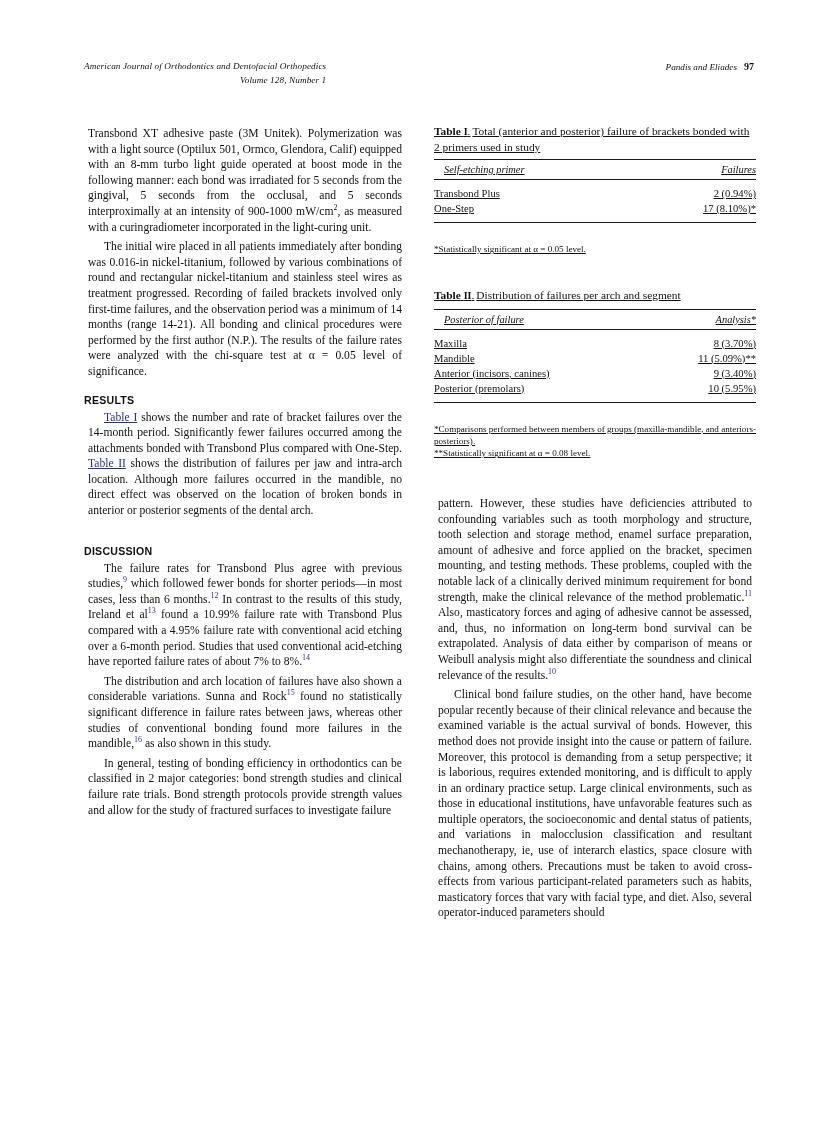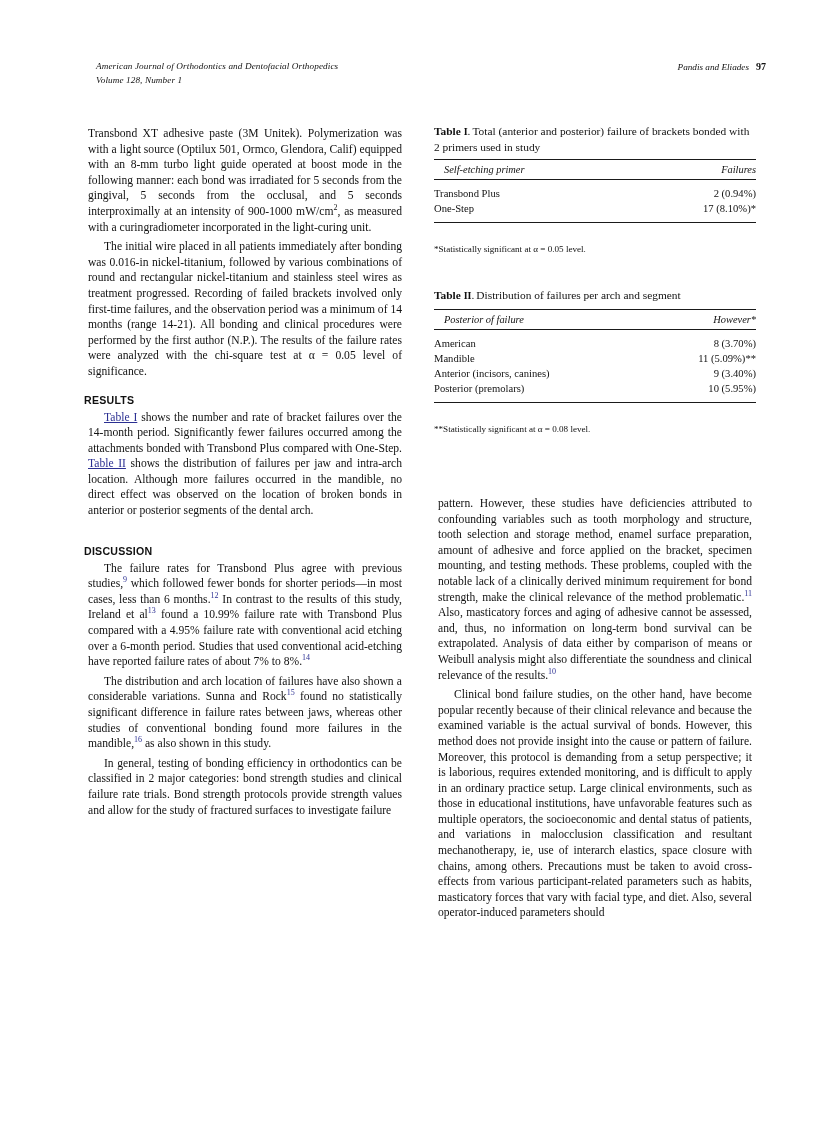--- a/index.html
+++ b/index.html
@@ -20,24 +20,25 @@
     position: absolute;
     left: 0; top: 0;
     width: 838px;
     height: 1122px;
     background: #fff;
   }
 
   
   .runhead {
     position: absolute;
-    left: 96px;
+    left: 84px;
     top: 60px;
     width: 670px;
     height: 34px;
+    text-align: right;
   }
   .runhead-left {
     position: absolute;
     left: 0; top: 0;
     font-style: italic;
     font-size: 9.2px;
     line-height: 13.5px;
     letter-spacing: 0.1px;
     white-space: nowrap;
   }
@@ -91,20 +92,21 @@
 
   .lnk { color: #2b2f92; }
   sup.ref { font-size: 8px; vertical-align: super; line-height: 0; color: #2b2f92; }
   sup.plain { font-size: 8px; vertical-align: super; line-height: 0; }
 
   
   .tablebox {
     position: absolute;
     left: 434px;
     width: 322px;
+    text-decoration: underline;
   }
   #table-1 { top: 124px; }
   #table-2 { top: 288px; }
 
   .tbl-caption {
     font-size: 11.4px;
     line-height: 14.6px;
     margin-bottom: 5px;
   }
   .tbl-caption .tbl-label {
@@ -215,43 +217,44 @@
       <span class="fn">*Statistically significant at α = 0.05 level.</span>
     </div>
   </div>
 
   <div class="tablebox" id="table-2">
     <div class="tbl-caption"><span class="tbl-label">Table</span> <span class="tbl-num">II</span>.<span class="tbl-title">Distribution of failures per arch and segment</span></div>
     <table class="data">
       <thead>
         <tr class="rule-thick">
           <th class="lbl">Posterior of failure</th>
-          <th class="val">However*</th>
+          <th class="val">Analysis*</th>
         </tr>
       </thead>
       <tbody>
         <tr class="rule-thin">
-          <td class="lbl">American</td>
+          <td class="lbl">Maxilla</td>
           <td class="val">8 (3.70%)</td>
         </tr>
         <tr>
           <td class="lbl">Mandible</td>
           <td class="val">11 (5.09%)**</td>
         </tr>
         <tr>
           <td class="lbl">Anterior (incisors, canines)</td>
           <td class="val">9 (3.40%)</td>
         </tr>
         <tr>
           <td class="lbl">Posterior (premolars)</td>
           <td class="val">10 (5.95%)</td>
         </tr>
       </tbody>
     </table>
     <div class="tbl-foot rule-thick">
+      <span class="fn">*Comparisons performed between members of groups (maxilla-mandible, and anteriors-posteriors).</span>
       <span class="fn">**Statistically significant at α = 0.08 level.</span>
     </div>
   </div>
 
   <div class="col col-right" style="top:492px;">
     <p class="body"><span>pattern. However, these studies have deficiencies attributed to confounding variables such as tooth morphology and structure, tooth selection and storage method, enamel surface preparation, amount of adhesive and force applied on the bracket, specimen mounting, and testing methods. These problems, coupled with the notable lack of a clinically derived minimum requirement for bond strength, make the clinical relevance of the method problematic.</span><sup class="ref">11</sup><span> Also, masticatory forces and aging of adhesive cannot be assessed, and, thus, no information on long-term bond survival can be extrapolated. Analysis of data either by comparison of means or Weibull analysis might also differentiate the soundness and clinical relevance of the results.</span><sup class="ref">10</sup></p>
     <p class="body indent">Clinical bond failure studies, on the other hand, have become popular recently because of their clinical relevance and because the examined variable is the actual survival of bonds. However, this method does not provide insight into the cause or pattern of failure. Moreover, this protocol is demanding from a setup perspective; it is laborious, requires extended monitoring, and is difficult to apply in an ordinary practice setup. Large clinical environments, such as those in educational institutions, have unfavorable features such as multiple operators, the socioeconomic and dental status of patients, and variations in malocclusion classification and resultant mechanotherapy, ie, use of interarch elastics, space closure with chains, among others. Precautions must be taken to avoid cross-effects from various participant-related parameters such as habits, masticatory forces that vary with facial type, and diet. Also, several operator-induced parameters should</p>
   </div>
 
 </div>

